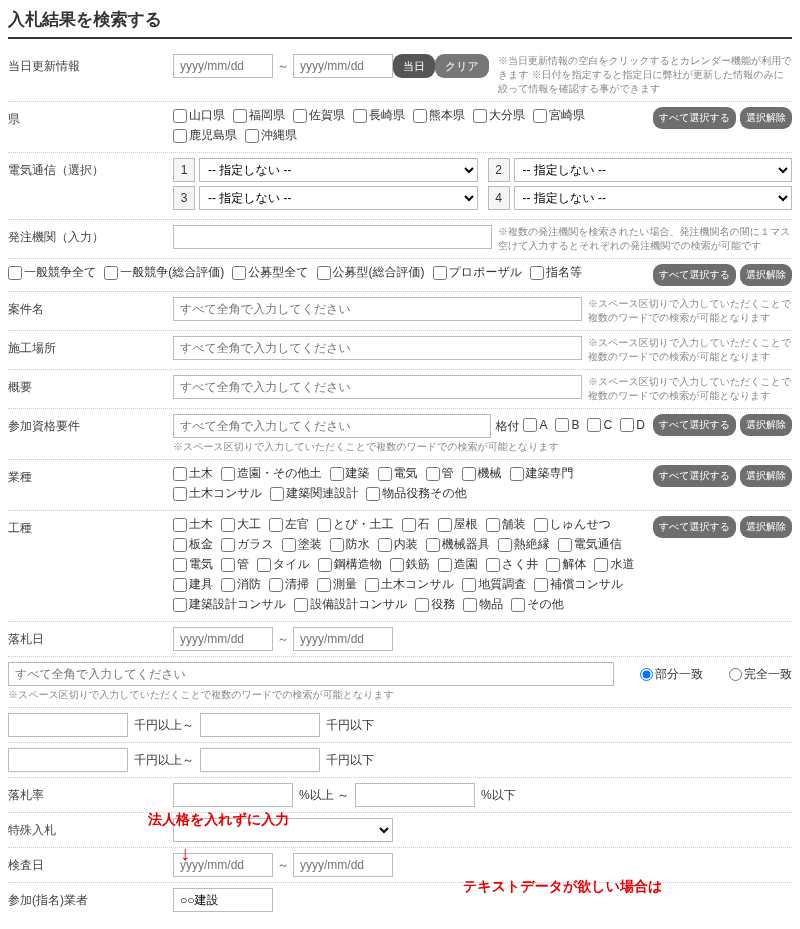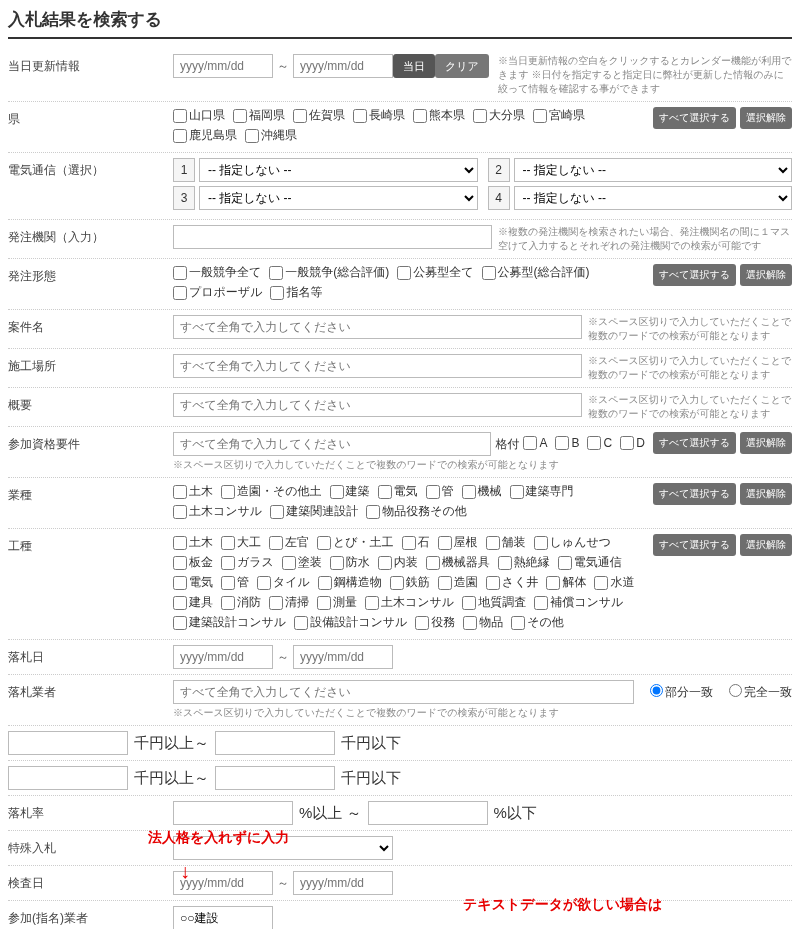--- a/index.html
+++ b/index.html
@@ -7,33 +7,33 @@
 h2{font-size:17px;font-weight:bold;border-bottom:2px solid #333;padding-bottom:6px;margin-bottom:10px}
 .row{display:flex;align-items:flex-start;padding:5px 0;border-top:1px dotted #ccc}
 .row:first-of-type{border-top:none}
 .label{width:165px;flex-shrink:0;font-size:12px;color:#444;padding-top:4px}
 .field{flex:1;display:flex;flex-wrap:wrap;align-items:center;}
 .note-side{width:210px;flex-shrink:0;font-size:10px;color:#888;line-height:1.4;padding-left:6px}
 input[type=text]{border:1px solid #bbb;padding:3px 6px;font-size:12px;height:24px}
 .date{width:100px;color:#aaa}
 .tilde{padding:0 4px;color:#666}
 .full{flex:1;min-width:300px}
-.btn{display:inline-flex;align-items:center;justify-content:center;height:24px;padding:0 10px;border-radius:3px;font-size:11px;cursor:pointer;border:none;color:#fff}
+.btn{display:inline-flex;align-items:center;justify-content:center;height:24px;padding:0 10px;border-radius:9px;font-size:11px;cursor:pointer;border:none;color:#fff}
 .btn-dark{background:#555}
 .btn-gray{background:#777}
 .btn-sm{background:#6e6e6e;font-size:10px;padding:0 6px;height:22px}
 .cb{display:inline-flex;align-items:center;margin-right:8px;margin-bottom:3px;white-space:nowrap}
 .cb input{margin-right:2px;width:14px;height:14px}
 .sel-wrap{display:flex;align-items:center;gap:4px;margin-bottom:4px}
 .numbox{width:22px;height:24px;border:1px solid #bbb;display:flex;align-items:center;justify-content:center;background:#f5f5f5;font-size:12px}
 select{border:1px solid #bbb;height:24px;padding:2px 4px;font-size:12px;background:#fff}
 .cbgrid{display:flex;flex-wrap:wrap}
 .subnote{font-size:10px;color:#888;width:100%;margin-top:2px}
-.unit{font-size:15px;padding:0 6px}
-.rad{display:inline-flex;align-items:flex-start;margin-left:10px;font-size:12px}
+.unit{font-size:12px;padding:0 6px}
+.rad{display:inline-flex;align-items:center;margin-left:20px;font-size:12px}
 .rad input{margin-right:2px}
 .annot{color:#e60000;font-weight:bold;font-size:14px}
 .redbox{border:2px solid #e60000}
 .overlay{position:absolute;pointer-events:none}
 .rel{position:relative}
 </style>
 </head>
 <body>
 
 <h2>入札結果を検索する</h2>
@@ -100,21 +100,20 @@
 
 <div class="row">
  <div class="label">発注機関（入力）</div>
  <div class="field">
       <input type="text" class="full" style="">
     </div>
  <div class="note-side" style="width:300px">※複数の発注機関を検索されたい場合、発注機関名の間に１マス空けて入力するとそれぞれの発注機関での検索が可能です</div>
 </div>
 
 <div class="row">
- <div class="label">発注形態</div>
  <div class="field">
       <div class="cbgrid" id="bidtype-cbs">
         <label class="cb"><input type="checkbox" style="">一般競争全て</label>
         <label class="cb"><input type="checkbox" style="">一般競争(総合評価)</label>
         <label class="cb"><input type="checkbox" style="">公募型全て</label>
         <label class="cb"><input type="checkbox" style="">公募型(総合評価)</label>
         <label class="cb"><input type="checkbox" style="">プロポーザル</label>
         <label class="cb"><input type="checkbox" style="">指名等</label>
       </div>
     </div>
@@ -238,21 +237,20 @@
 <div class="row">
  <div class="label">落札日</div>
  <div class="field">
   <input type="text" class="date" placeholder="yyyy/mm/dd" style="">
   <span class="tilde">～</span>
   <input type="text" class="date" placeholder="yyyy/mm/dd" style="">
  </div>
 </div>
 
 <div class="row">
- <div class="label">落札業者</div>
  <div class="field" style="flex-direction:column;align-items:stretch">
   <div style="display:flex;align-items:center;gap:6px">
    <input type="text" style="flex: 1 1 0%;" placeholder="すべて全角で入力してください">
    <label class="rad">
           <input type="radio" name="aw" checked="" style="">
           <span>部分一致</span>
         </label>
    <label class="rad">
           <input type="radio" name="aw" style="">
           <span>完全一致</span>

